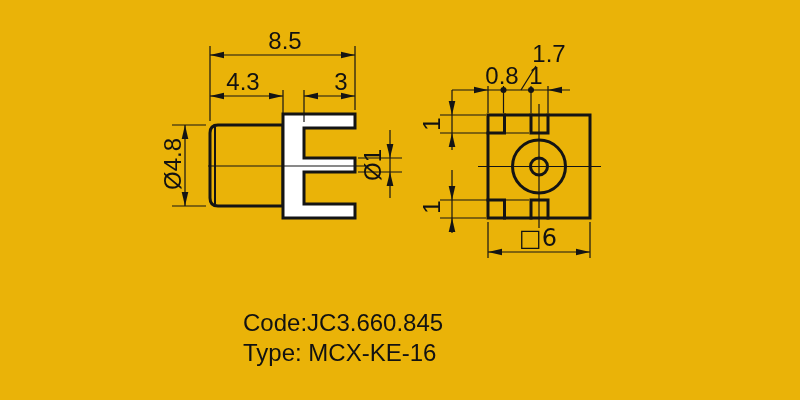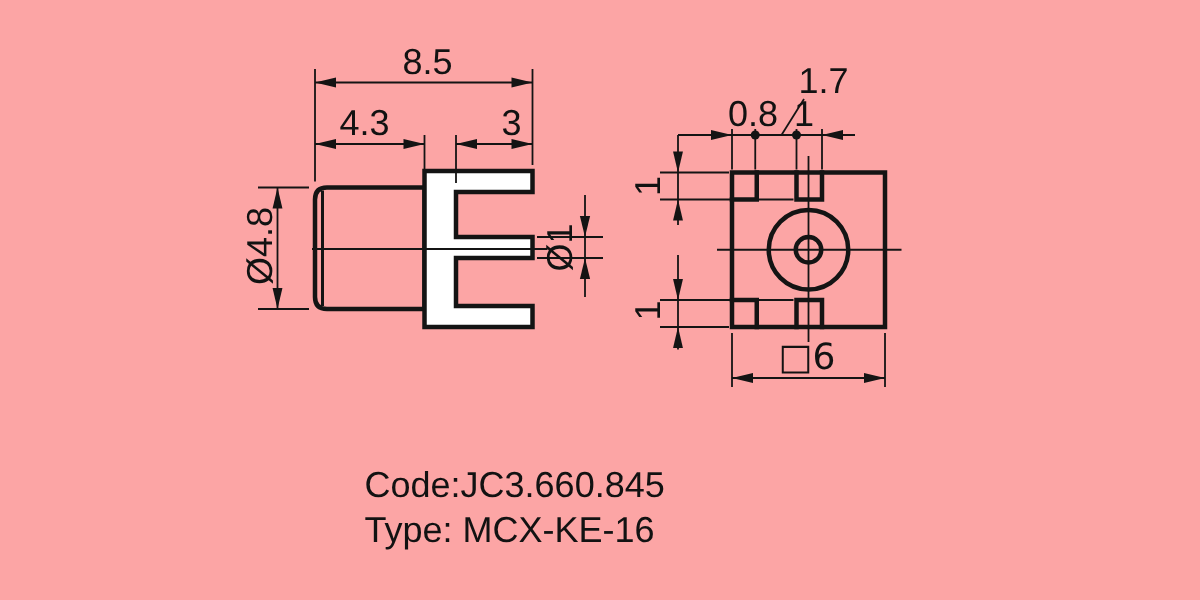--- a/index.html
+++ b/index.html
@@ -1,17 +1,17 @@
 <!DOCTYPE html>
 <html><head>
 <meta charset="utf-8">
 <style>
   html,body{margin:0;padding:0;background:#e8e8e8;}
   .canvas{
-    position:relative;width:800px;height:400px;background:#fca5a5;
+    position:relative;width:800px;height:400px;background:#eab308;
     font-family:"Liberation Sans",sans-serif;overflow:hidden;
   }
   svg{display:block}
   .outline{fill:none;stroke:#141414;stroke-width:3;stroke-linejoin:miter;stroke-linecap:square}
   .outline-fill{fill:#ffffff;stroke:#141414;stroke-width:3;stroke-linejoin:miter}
   .thin{fill:none;stroke:#141414;stroke-width:1.2;stroke-linecap:butt}
   .med{fill:none;stroke:#141414;stroke-width:2}
   .dimline{fill:none;stroke:#141414;stroke-width:1.2;marker-start:url(#aS);marker-end:url(#aE)}
   .arrow{fill:#141414;stroke:none}
   .dot{fill:#141414;stroke:none}

